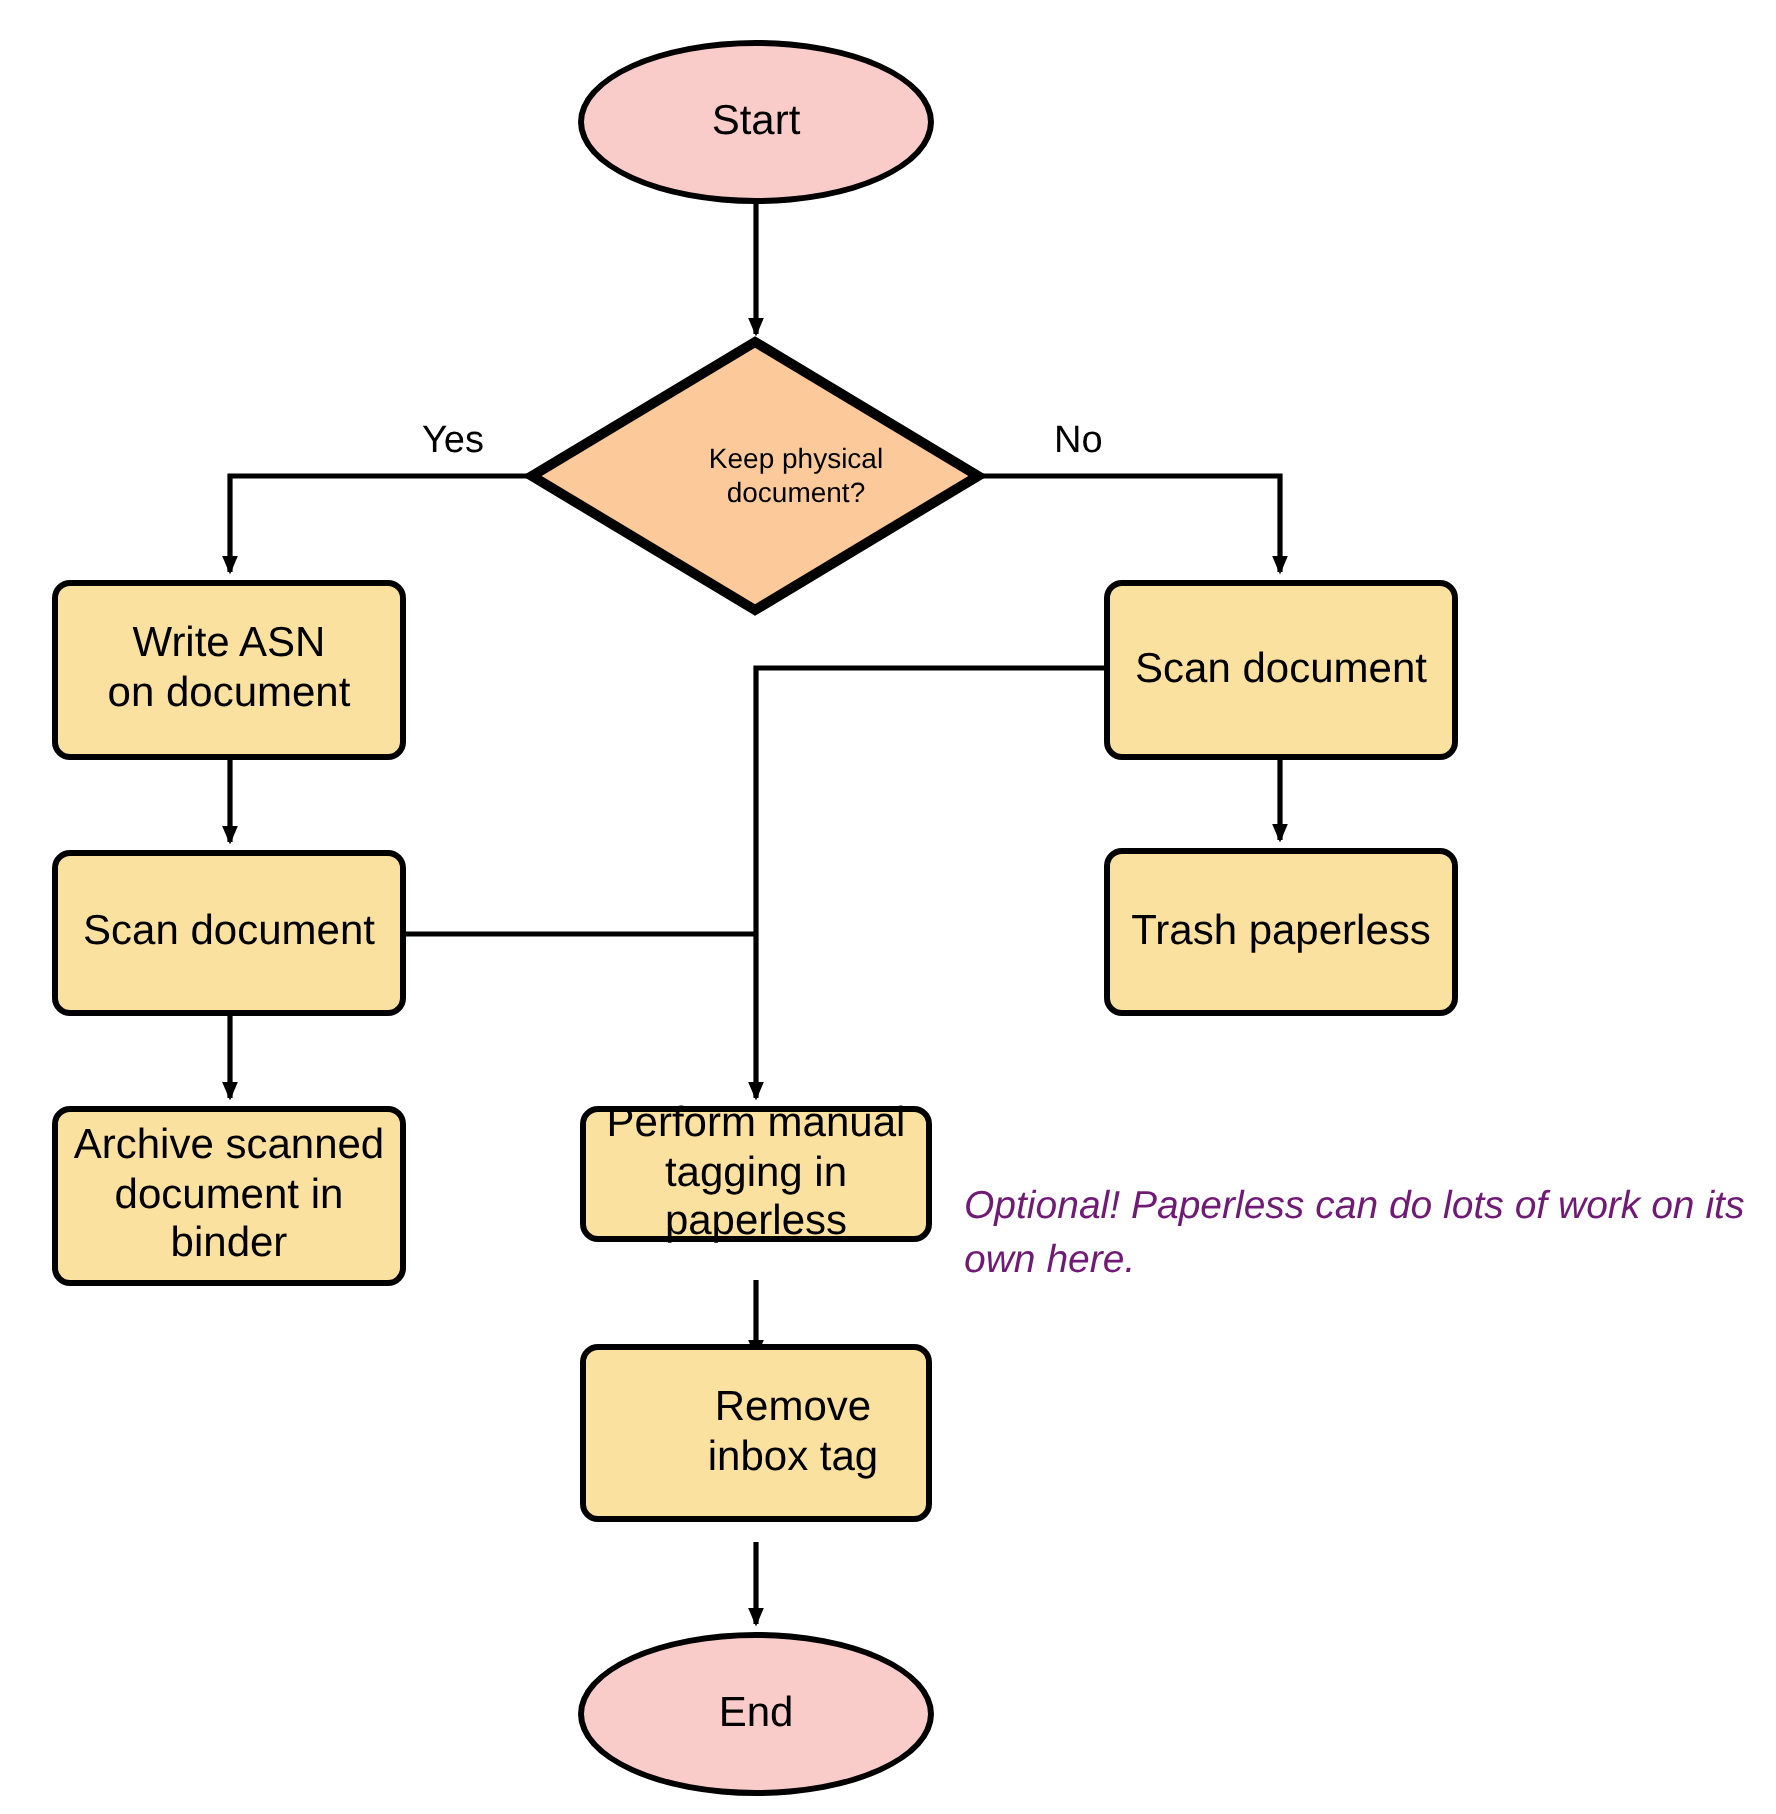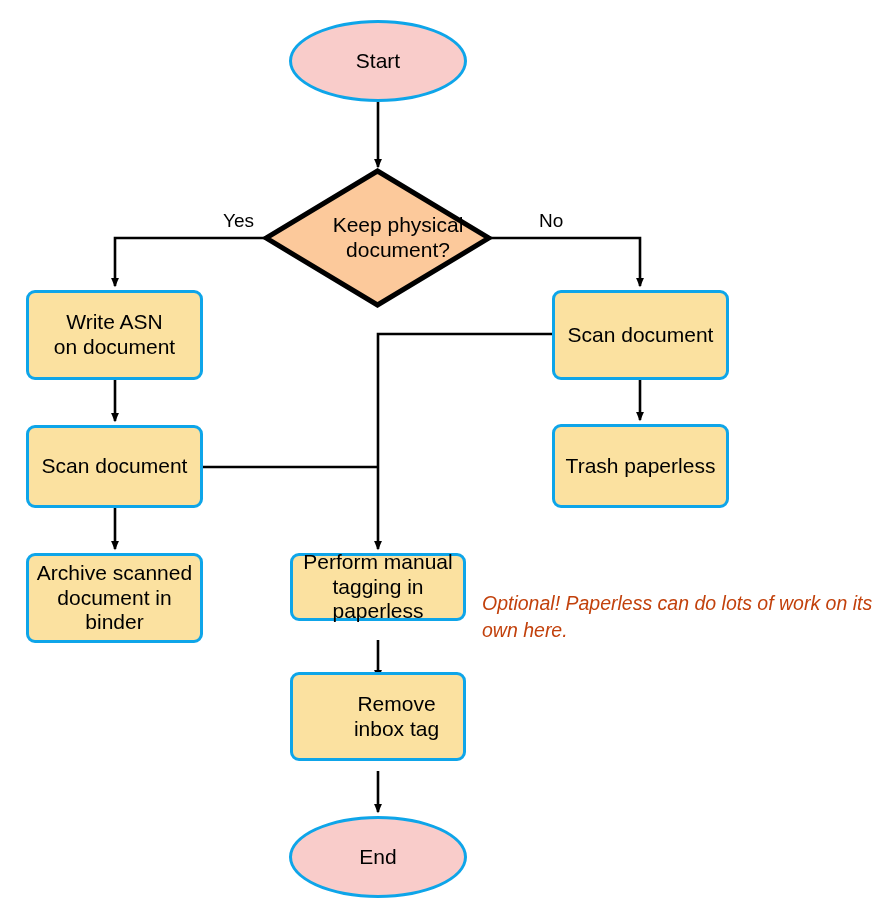--- a/index.html
+++ b/index.html
@@ -23,21 +23,21 @@
     width: 888px;
     height: 907px;
   }
   .node {
     position: absolute;
     box-sizing: border-box;
     display: flex;
     align-items: center;
     justify-content: center;
     text-align: center;
-    border: 3px solid #0ea5e9;
+    border: 3px solid #000000;
     font-size: 21px;
     line-height: 1.18;
     color: #000000;
     white-space: pre-line;
     z-index: 2;
   }
   .node.terminator {
     border-radius: 50%;
     background: #f9ccca;
   }
@@ -52,39 +52,38 @@
   .decision-shape {
     position: absolute;
     left: 0; top: 0;
     width: 100%;
     height: 100%;
     z-index: 1;
   }
   .decision-label {
     position: relative;
     z-index: 2;
-    font-size: 21px;
+    font-size: 14px;
     line-height: 1.18;
     white-space: pre-line;
     margin-left: 41px;
   }
   .edge-label {
     position: absolute;
     font-size: 19px;
     color: #000000;
     z-index: 3;
     white-space: nowrap;
-    margin-left: 12px;
   }
   .annotation {
     position: absolute;
     font-size: 19.5px;
     line-height: 1.36;
     font-style: italic;
-    color: #c2410c;
+    color: #701a75;
     z-index: 3;
     width: 404px;
   }
 </style>
 </head>
 <body>
 
 <svg id="flowchart-canvas" viewBox="0 0 888 907" xmlns="http://www.w3.org/2000/svg">
   <defs>
     <marker id="arrowhead" markerWidth="10" markerHeight="8" refX="8.2" refY="4" orient="auto" markerUnits="userSpaceOnUse">

